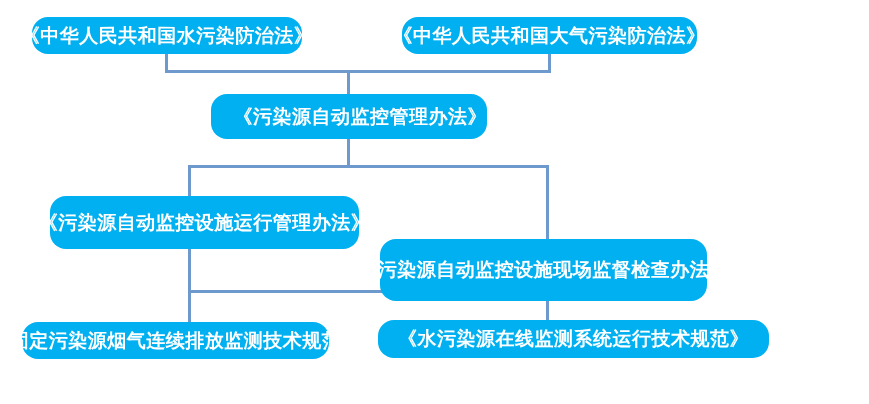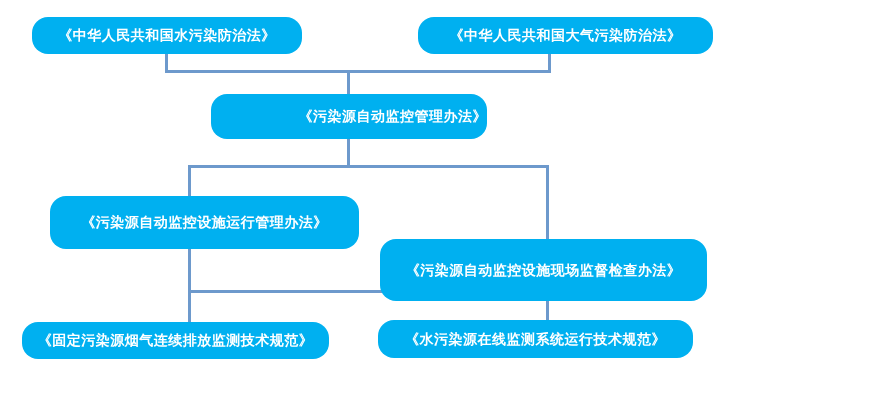--- a/index.html
+++ b/index.html
@@ -27,21 +27,21 @@
     z-index: 1;
   }
   .node {
     position: absolute;
     background: var(--node-fill);
     color: var(--node-text);
     display: flex;
     align-items: center;
     justify-content: center;
     text-align: center;
-    font-size: 14px;
+    font-size: 19px;
     font-weight: bold;
     letter-spacing: 0.5px;
     line-height: 1.15;
     z-index: 2;
     white-space: nowrap;
     border-radius: 16px;
   }
 </style>
 </head>
 <body>
@@ -55,37 +55,37 @@
   <div class="connector" style="left:347px; top:139px; width:3px; height:29px;"></div>
   <div class="connector" style="left:188px; top:165px; width:361px; height:3px;"></div>
   <div class="connector" style="left:188px; top:165px; width:3px; height:157px;"></div>
   <div class="connector" style="left:546px; top:165px; width:3px; height:155px;"></div>
   <div class="connector" style="left:188px; top:290px; width:361px; height:3px;"></div>
 
   <div class="node" style="left:32px; top:17px; width:270px; height:37px;">
     <span>《中华人民共和国水污染防治法》</span>
   </div>
 
-  <div class="node" style="left:418px; top:17px; width:295px; height:37px;">
+  <div class="node" style="left:402px; top:17px; width:295px; height:37px;">
     <span>《中华人民共和国大气污染防治法》</span>
   </div>
 
   <div class="node" style="left:211px; top:94px; width:276px; height:45px;justify-content:flex-end;">
     <span>《污染源自动监控管理办法》</span>
   </div>
 
   <div class="node" style="left:50px; top:196px; width:309px; height:53px;">
     <span>《污染源自动监控设施运行管理办法》</span>
   </div>
 
   <div class="node" style="left:380px; top:197px; width:327px; height:62px;margin-top:42px;">
     <span>《污染源自动监控设施现场监督检查办法》</span>
   </div>
 
   <div class="node" style="left:22px; top:322px; width:307px; height:37px;text-align:right;">
     <span>《固定污染源烟气连续排放监测技术规范》</span>
   </div>
 
-  <div class="node" style="left:378px; top:320px; width:315px; height:38px;">
+  <div class="node" style="left:378px; top:320px; width:391px; height:38px;">
     <span>《水污染源在线监测系统运行技术规范》</span>
   </div>
 
 </div>
 
 </body></html>

